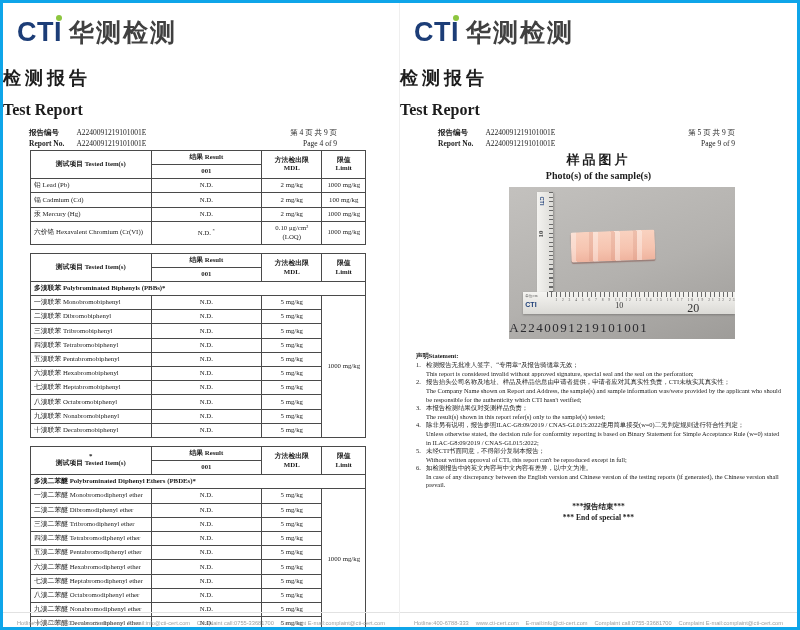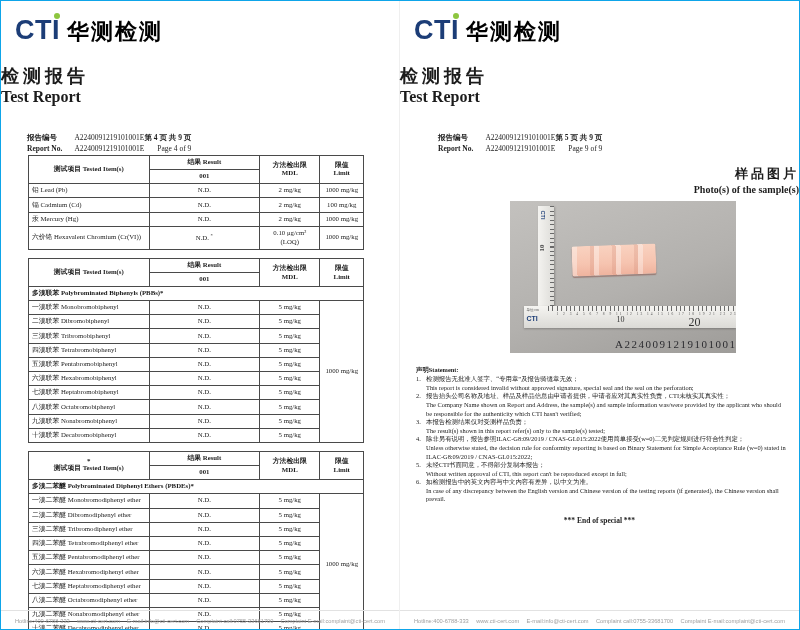--- a/index.html
+++ b/index.html
@@ -1,56 +1,56 @@
 <!DOCTYPE html>
 <html><head>
 <meta charset="utf-8">
 <style>
   * { margin:0; padding:0; box-sizing:border-box; }
   html,body { background:#fff; }
   .sheet { width:800px; height:630px; display:flex; background:#fff;
-           border:1px solid #0ea5e9; font-family:"Liberation Serif","DejaVu Serif",serif;
+           border:3px solid #0ea5e9; font-family:"Liberation Serif","DejaVu Serif",serif;
            color:#1c1c1c; position:relative; overflow:hidden; }
   .page { width:400px; height:630px; position:relative; }
   .page.left { border-right:1px solid #efefef; }
 
   
   .logo { display:flex; align-items:flex-end; gap:7px; margin:13px 0 0 14px;
           font-family:"Liberation Sans","DejaVu Sans",sans-serif; height:30px; }
   .logo-cti { font-size:27px; font-weight:bold; color:#1c3d77; line-height:0.95; position:relative; letter-spacing:0.5px; }
   .logo-dot { position:absolute; top:-5px; right:0px; width:6px; height:6px; border-radius:50%; background:#8dc63f; }
-  .logo-cn { font-size:22px; font-weight:bold; color:#000000; letter-spacing:2px; line-height:1; padding-bottom:1px; }
+  .logo-cn { font-size:25px; font-weight:bold; color:#404040; letter-spacing:2px; line-height:1; padding-bottom:1px; }
 
   
   .title { text-align:left; margin-top:20px; }
   .title-cn { font-size:18px; font-weight:bold; letter-spacing:4px; }
-  .title-en { font-size:16px; font-weight:bold; margin-top:0; }
-
-  
-  .report-row { display:flex; justify-content:flex-start; margin:27px 62px 0 26px; font-size:7.5px; line-height:1.45; }
+  .title-en { font-size:16px; font-weight:bold; margin-top:11px; }
+
+  
+  .report-row { display:flex; justify-content:space-between; margin:9px 62px 0 26px; font-size:7.5px; line-height:1.45; }
   .rr-left { display:grid; grid-template-columns:auto auto; column-gap:12px; }
   .rr-label { font-weight:bold; }
   .rr-right { text-align:right; }
-  .rr-page-cn { font-weight:bold; }
+  .rr-page-cn { font-weight:normal; }
 
   .results-label { margin:5px 0 3px 10px; font-size:8px; font-weight:bold; }
 
   
   table.rpt { width:336px; margin:0 0 8px 27px; border-collapse:collapse; table-layout:fixed; }
   table.rpt th, table.rpt td { border:1px solid #4a4a4a; font-size:6.8px; padding:2.2px 3px;
     text-align:center; vertical-align:middle; line-height:1.3; overflow:hidden; }
   table.rpt th { font-weight:bold; }
   table.rpt td.c-item { text-align:left; }
   table.rpt td.c-mdl { white-space:pre-line; }
   table.rpt td.section { text-align:left; font-weight:bold; padding:2px 3px; }
   table.rpt .mark { display:block; font-weight:bold; line-height:0.8; font-size:7px; }
   sup { font-size:5px; }
 
   
-  .photo-title { text-align:right; margin-top:10px; }
+  .photo-title { text-align:center; margin-top:1px; }
   .photo-title-cn { font-size:13px; font-weight:bold; letter-spacing:3px; }
   .photo-title-en { font-size:10px; font-weight:bold; margin-top:1px; }
 
   .photo { width:226px; height:152px; margin:6px auto 0 56%; position:relative;
            background:linear-gradient(160deg,#c3c1be 0%,#b3b1ae 55%,#9e9c99 100%); overflow:hidden;
            transform:translateX(-50%); }
   .v-ruler { position:absolute; left:28px; top:5px; width:16px; height:118px;
              background:linear-gradient(90deg,#f4f3f0,#dddcd8); box-shadow:1px 1px 2px rgba(0,0,0,0.25); }
   .v-ruler::after { content:""; position:absolute; right:0; top:0; width:4px; height:100%;
              background:repeating-linear-gradient(180deg,#6a6a6a 0 1px,transparent 1px 4.5px); }
@@ -67,21 +67,21 @@
   .h-ticknums { position:absolute; left:32px; top:6px; font-size:3.5px; color:#555;
            letter-spacing:2px; white-space:nowrap; }
   .h-num10 { position:absolute; left:92px; top:9px; font-size:8px; color:#333; }
   .h-num20 { position:absolute; left:164px; top:9px; font-size:12px; color:#333; }
   .sample { position:absolute; left:62px; top:44px; width:84px; height:30px; border-radius:2px;
             transform:rotate(-2deg);
             background:
               repeating-linear-gradient(90deg, rgba(255,255,255,0.35) 0 5px, rgba(0,0,0,0) 5px 18px, rgba(205,135,115,0.25) 18px 22px),
               linear-gradient(180deg,#f9d2c0 0%,#f6c4b0 60%,#efb39e 100%);
             box-shadow:0 1.5px 1px rgba(120,60,50,0.45); }
-  .photo-caption { position:absolute; bottom:3px; width:100%; text-align:right; font-size:11px;
+  .photo-caption { position:absolute; bottom:3px; width:100%; text-align:left; font-size:13px;
             letter-spacing:1.5px; color:#2c2c30; }
 
   
   .statement { margin:13px 12px 0 16px; font-size:6.4px; line-height:1.34; }
   .st-title { font-weight:bold; }
   .statement ol { list-style:none; counter-reset:st; margin-top:1px; }
   .statement li { counter-increment:st; padding-left:10px; position:relative; }
   .statement li::before { content:counter(st)"."; position:absolute; left:0; top:0; }
   .end-block { text-align:center; margin-top:11px; font-size:7.5px; font-weight:bold; line-height:1.5; }
 
@@ -391,20 +391,21 @@
             <div>Without written approval of CTI, this report can't be reproduced except in full;</div>
           </li>
           <li>
             <div>如检测报告中的英文内容与中文内容有差异，以中文为准。</div>
             <div>In case of any discrepancy between the English version and Chinese version of the testing reports (if generated), the Chinese version shall prevail.</div>
           </li>
         </ol>
     </div>
 
     <div class="end-block">
+      <div>***报告结束***</div>
       <div>*** End of special ***</div>
     </div>
 
     <div class="footer">
         <span>Hotline:400-6788-333</span>
         <span>www.cti-cert.com</span>
         <span>E-mail:info@cti-cert.com</span>
         <span>Complaint call:0755-33681700</span>
         <span>Complaint E-mail:complaint@cti-cert.com</span>
       </div>

